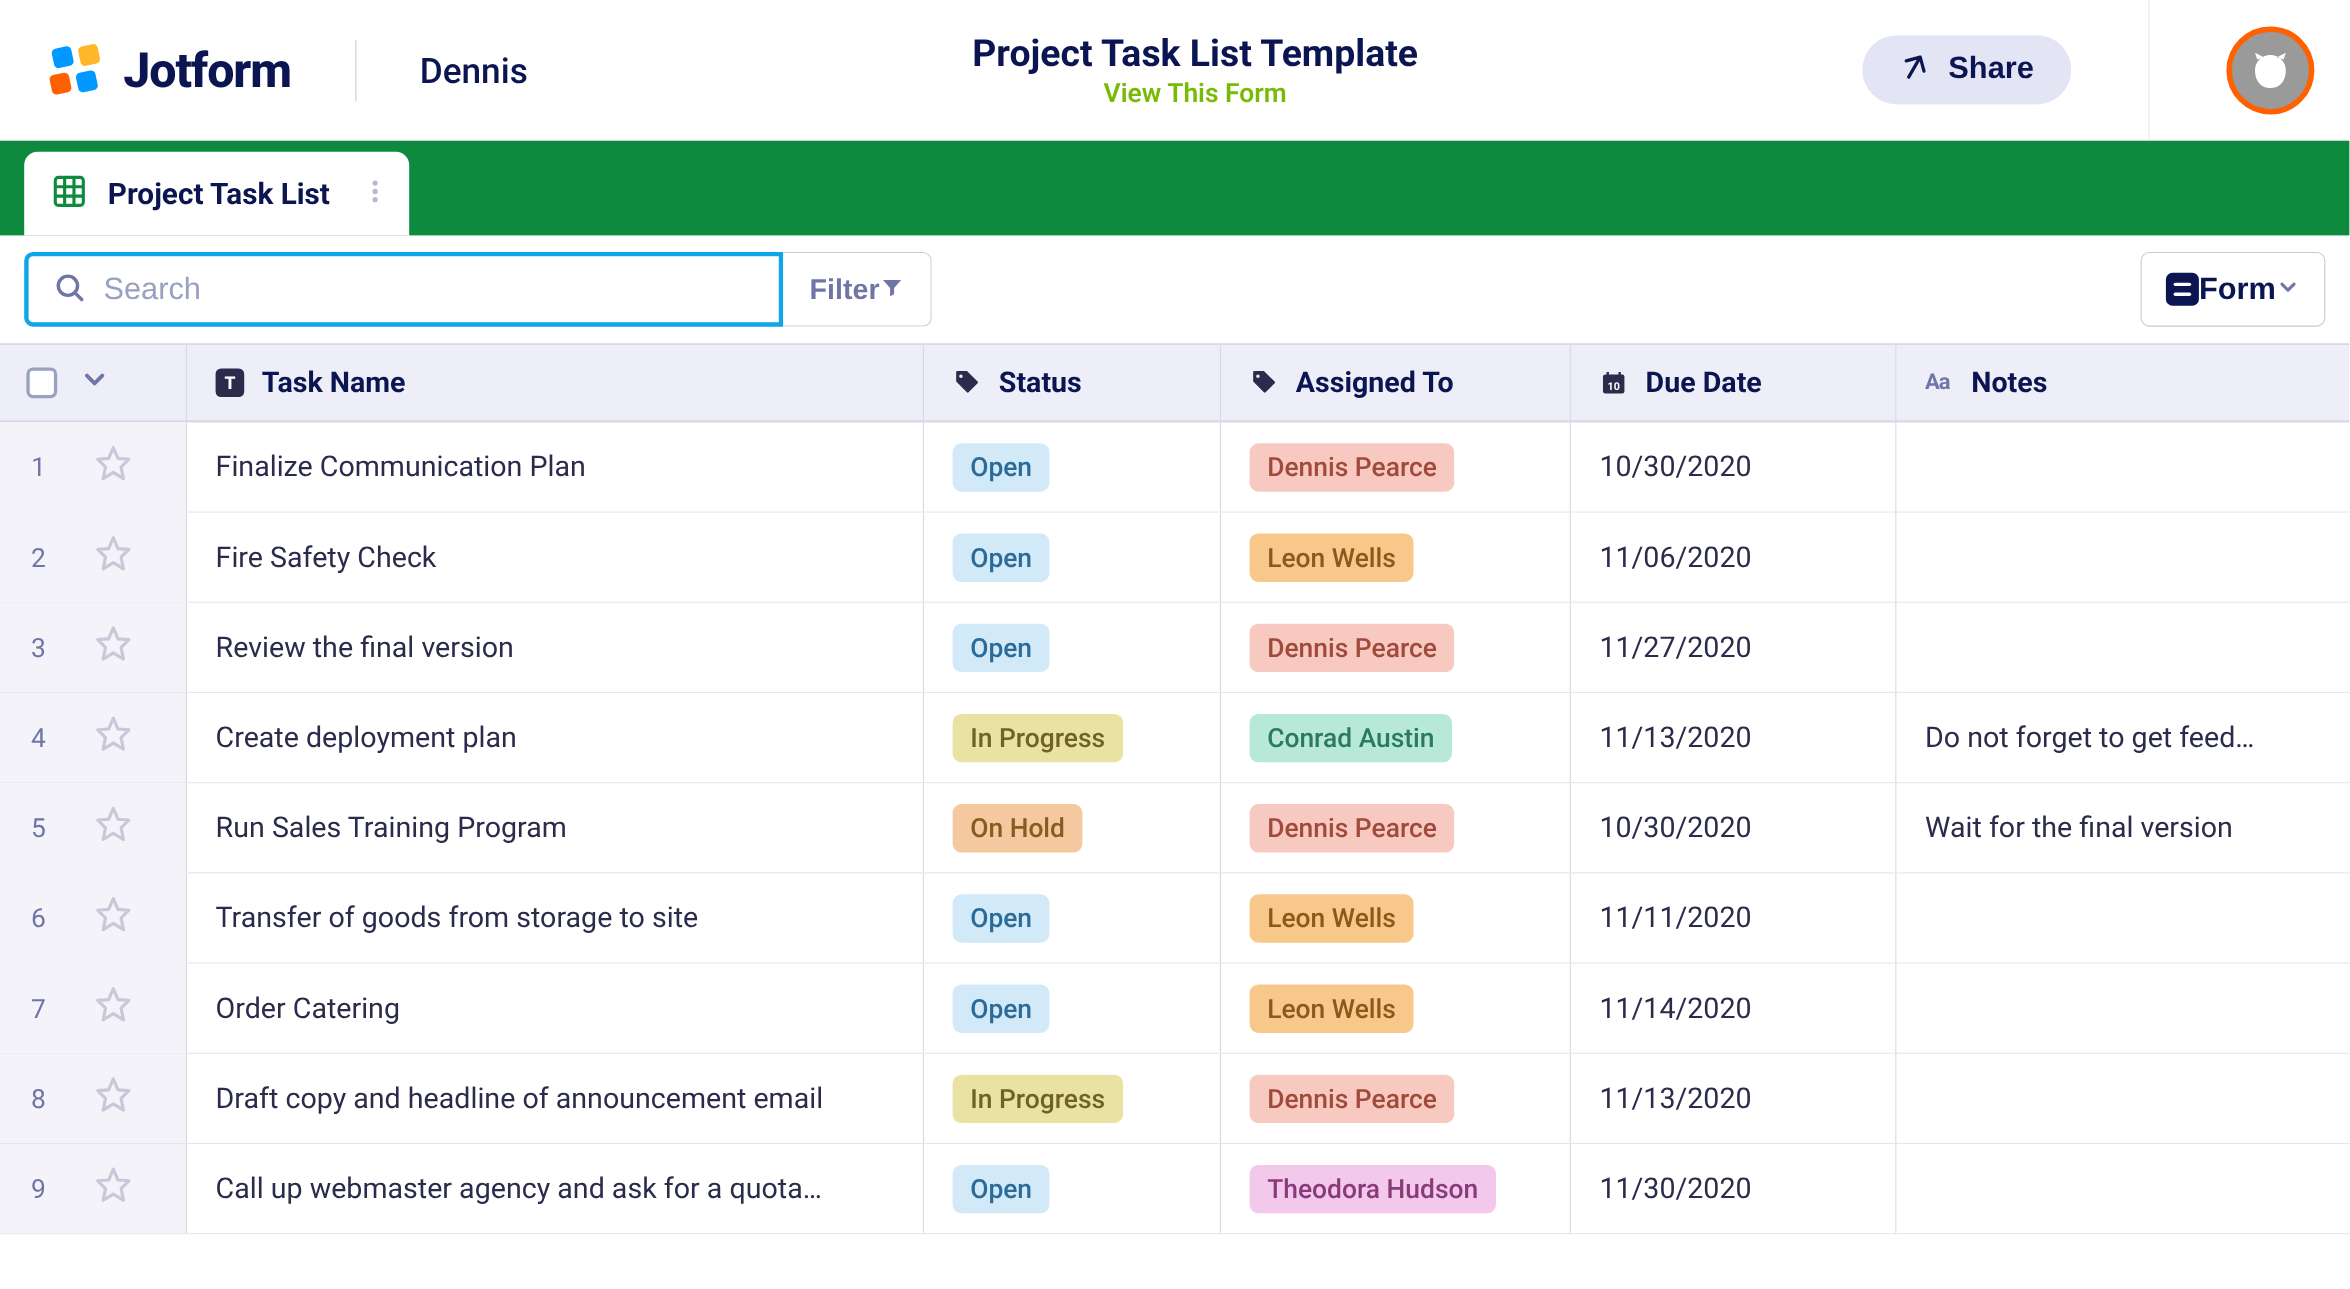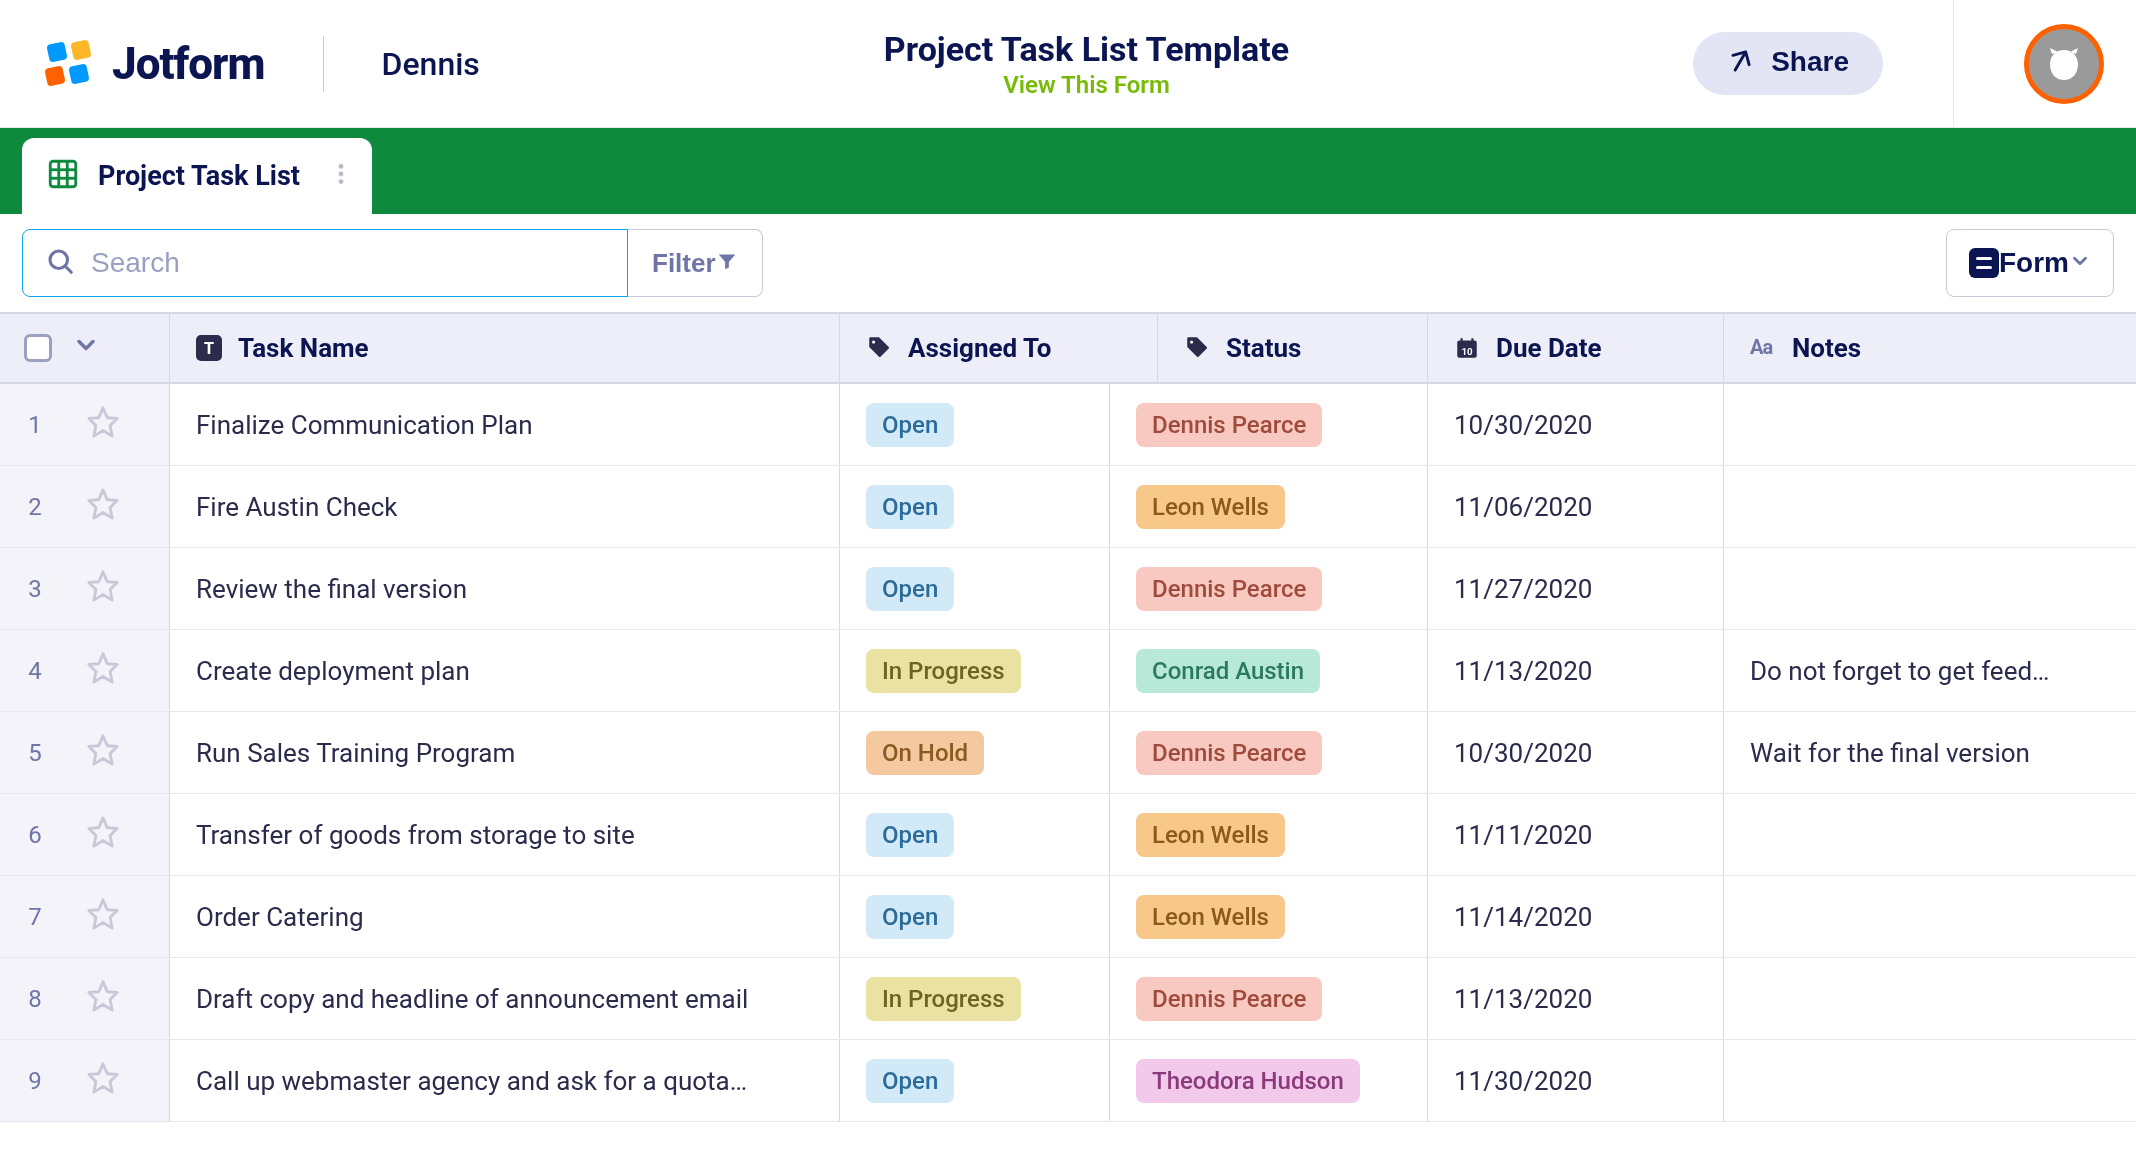--- a/index.html
+++ b/index.html
@@ -71,22 +71,22 @@
 
 .toolbar {
   height: 98px;
   display: flex; align-items: center;
   padding: 0 22px;
   justify-content: space-between;
 }
 .search-wrap { display: flex; }
 .search-box {
   display: flex; align-items: center;
-  border: 1px solid #0ea5e9; border-radius: 8px 0 0 8px;
-  height: 68px; width: 606px; padding: 0 22px; gap: 16px;
+  border: 4px solid #0ea5e9; border-radius: 8px 0 0 8px;
+  height: 68px; width: 690px; padding: 0 22px; gap: 16px;
 }
 .search-box input {
   border: none; outline: none; font-size: 28px; color: #6f76a7;
   flex: 1; background: transparent;
 }
 .search-box input::placeholder { color: #9aa0c0; }
 .search-icon { width: 30px; height: 30px; color: #6f76a7; }
 .filter-btn {
   display: flex; align-items: center; 
   border: 1px solid #c8c8d8; border-left: none;
@@ -276,35 +276,35 @@
       <span>
         <svg class="chev-down-hdr" viewBox="0 0 24 24" fill="none" stroke="currentColor" stroke-width="3">
           <polyline points="6 9 12 15 18 9" stroke-linecap="round" stroke-linejoin="round"></polyline>
         </svg>
       </span>
     </div>
     <div class="th col-name">
       <span class="col-icon text-ic">T</span>
       <span>Task Name</span>
     </div>
+    <div class="th col-status">
+      <span class="col-icon tag-ic">
+        <svg width="26" height="26" viewBox="0 0 24 24" fill="currentColor">
+            <path d="M21 11l-9-9H4a1 1 0 00-1 1v8l9 9a1 1 0 001.4 0l7.6-7.6a1 1 0 000-1.4zM7 8a1.5 1.5 0 110-3 1.5 1.5 0 010 3z"></path>
+          </svg>
+      </span>
+      <span>Status</span>
+    </div>
     <div class="th col-assigned">
       <span class="col-icon tag-ic">
         <svg width="26" height="26" viewBox="0 0 24 24" fill="currentColor">
             <path d="M21 11l-9-9H4a1 1 0 00-1 1v8l9 9a1 1 0 001.4 0l7.6-7.6a1 1 0 000-1.4zM7 8a1.5 1.5 0 110-3 1.5 1.5 0 010 3z"></path>
           </svg>
       </span>
       <span>Assigned To</span>
-    </div>
-    <div class="th col-status">
-      <span class="col-icon tag-ic">
-        <svg width="26" height="26" viewBox="0 0 24 24" fill="currentColor">
-            <path d="M21 11l-9-9H4a1 1 0 00-1 1v8l9 9a1 1 0 001.4 0l7.6-7.6a1 1 0 000-1.4zM7 8a1.5 1.5 0 110-3 1.5 1.5 0 010 3z"></path>
-          </svg>
-      </span>
-      <span>Status</span>
     </div>
     <div class="th col-due">
       <span class="col-icon cal-ic">
         <svg width="26" height="26" viewBox="0 0 24 24" fill="currentColor">
             <rect x="3" y="5" width="18" height="16" rx="2"></rect>
             <rect x="3" y="5" width="18" height="5" fill="#fff" opacity="0"></rect>
             <line x1="7" y1="3" x2="7" y2="7" stroke="#2b2b4b" stroke-width="2"></line>
             <line x1="17" y1="3" x2="17" y2="7" stroke="#2b2b4b" stroke-width="2"></line>
             <text x="12" y="18" font-size="9" fill="#fff" text-anchor="middle" font-weight="700">10</text>
           </svg>
@@ -341,21 +341,21 @@
   </div>
       <div class="row">
     <div class="td col-sel">
       <span class="row-num">2</span>
       <span>
         <svg class="star" viewBox="0 0 24 24" fill="none" stroke="currentColor" stroke-width="2">
           <polygon points="12 2 15 9 22 9.5 17 14.5 18.5 22 12 18 5.5 22 7 14.5 2 9.5 9 9" stroke-linejoin="round"></polygon>
         </svg>
       </span>
     </div>
-    <div class="td col-name">Fire Austin Check</div>
+    <div class="td col-name">Fire Safety Check</div>
     <div class="td col-status">
       <span class="pill pill-open">Open</span>
     </div>
     <div class="td col-assigned">
       <span class="pill pill-leon">Leon Wells</span>
     </div>
     <div class="td col-due">11/06/2020</div>
     <div class="td col-notes">
           <span class="notes-text"></span>
         </div>

